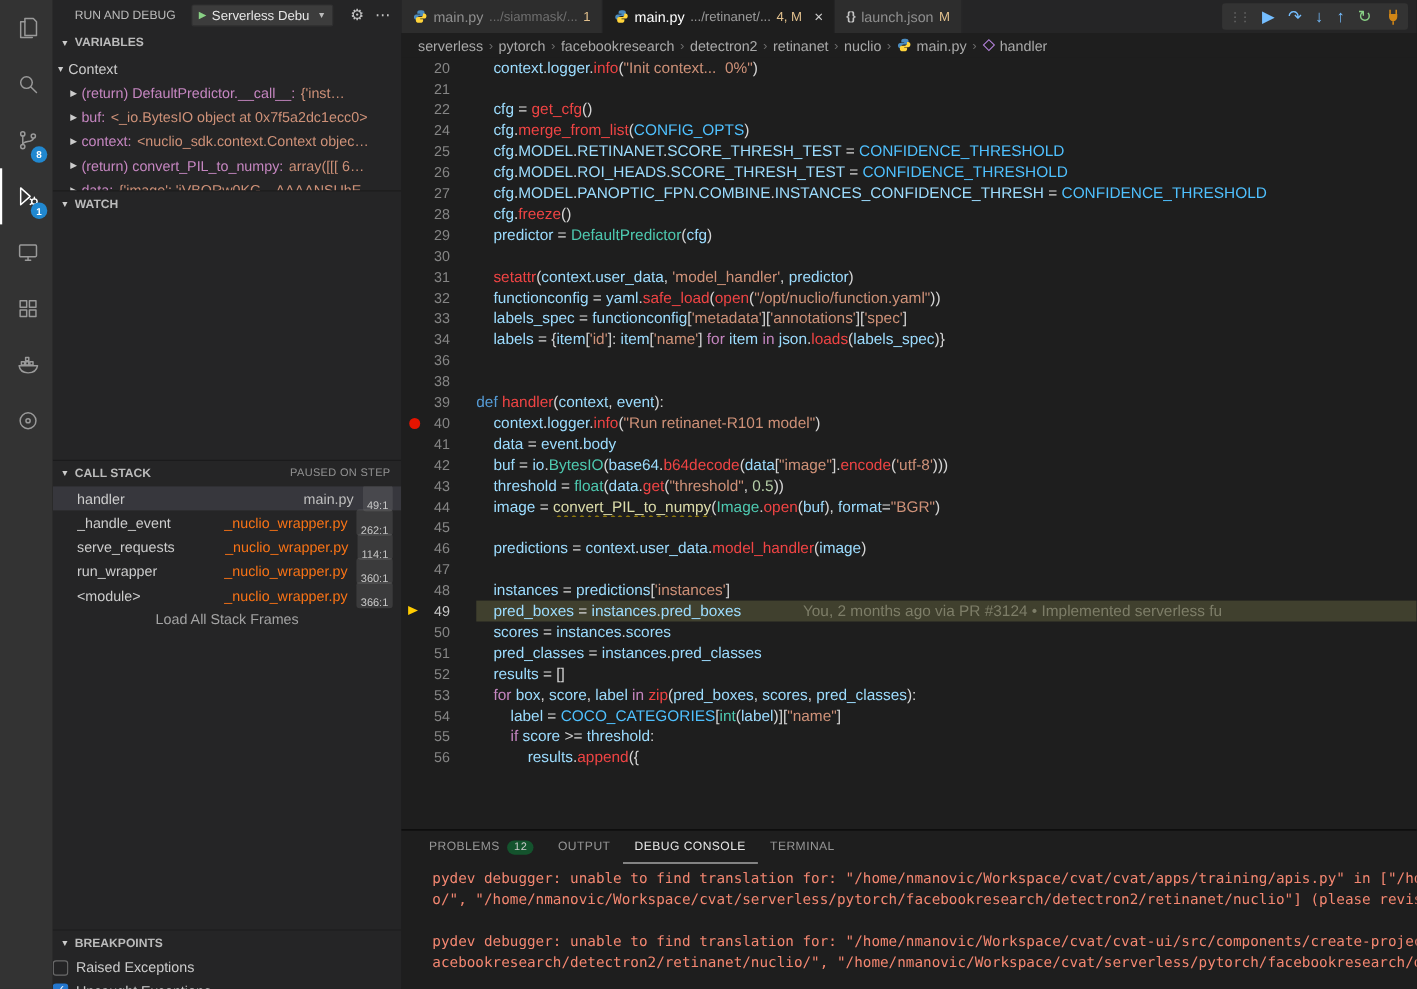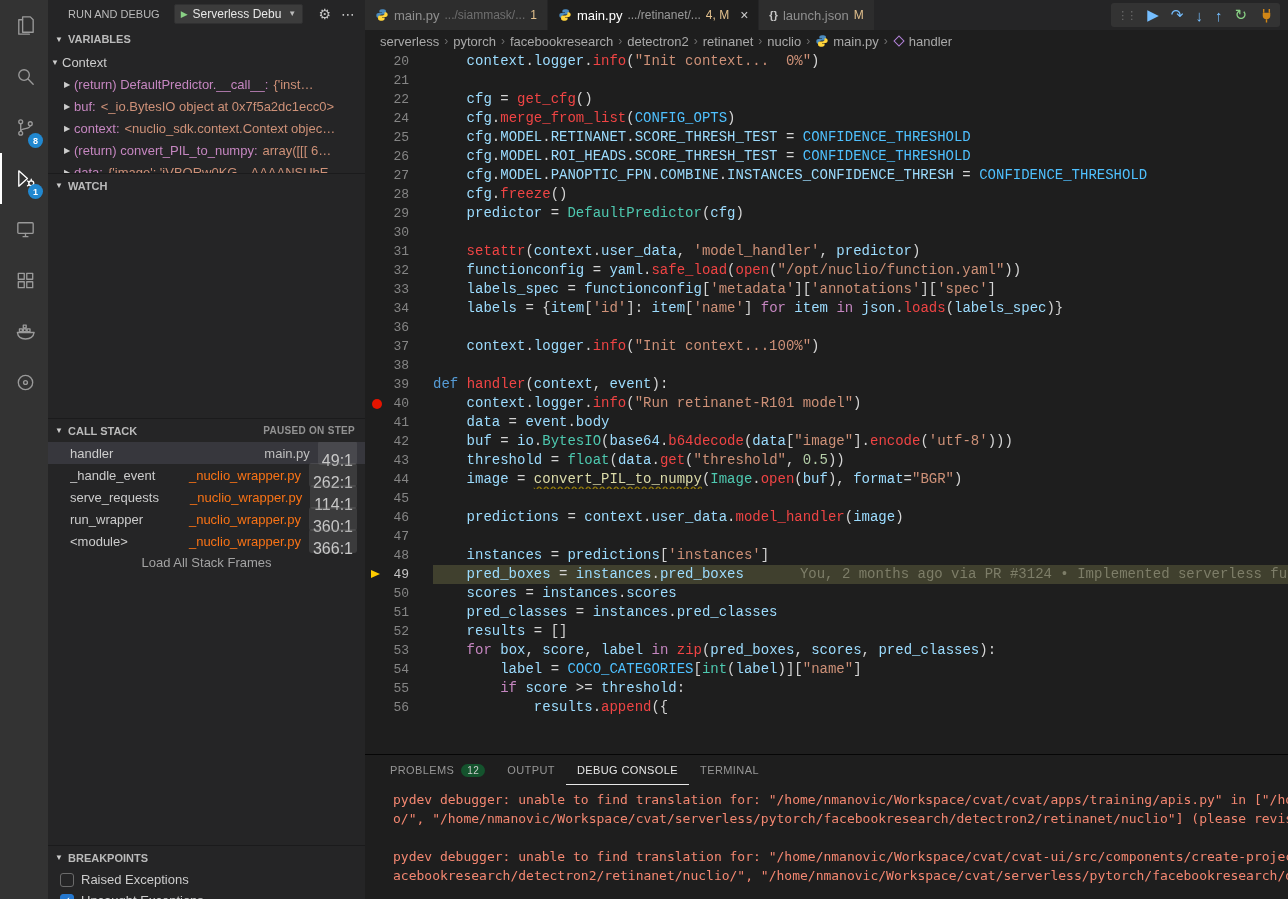--- a/index.html
+++ b/index.html
@@ -17,39 +17,39 @@
 
 .sidebar{width:317px;background:#252526;flex:none;display:flex;flex-direction:column;overflow:hidden}
 .sb-title{height:27px;display:flex;align-items:center;padding:0 10px 0 20px;gap:8px;flex:none}
 .sb-title-label{font-size:11px;color:#bbbbbb;white-space:nowrap}
 .launch-select{height:20px;background:#3c3c3c;border:1px solid #303031;border-radius:2px;display:flex;align-items:center;gap:5px;padding:0 6px;color:#e7e7e7;font-size:12px;margin-left:6px;cursor:pointer}
 .launch-play{color:#89d185;font-size:9px}
 .launch-chev{color:#bbbbbb;font-size:8px;margin-left:2px}
 .sb-actions{margin-left:auto;display:flex;gap:10px;color:#c5c5c5;font-size:14px}
 .sec{height:24px;display:flex;align-items:center;padding:0 10px 0 4px;font-size:11px;font-weight:700;color:#bbbbbb;gap:2px;flex:none;border-top:1px solid rgba(0,0,0,0.25);cursor:pointer}
 .sec .chev{font-size:8px;width:14px;text-align:center;color:#cccccc;font-weight:400}
-.paused{margin-left:auto;font-weight:700;font-size:10px;color:rgba(204,204,204,0.65);letter-spacing:.3px}
+.paused{margin-left:auto;font-weight:400;font-size:10px;color:rgba(204,204,204,0.65);letter-spacing:.3px}
 .vars{height:122px;overflow:hidden;flex:none}
 .vrow{height:22px;display:flex;align-items:center;white-space:nowrap;overflow:hidden;font-size:13px;cursor:pointer}
 .vrow .chev{width:14px;font-size:8px;color:#cccccc;text-align:center;flex:none}
 .vscope{color:#cccccc}
 .vname{color:#c586c0;margin-right:5px;flex:none}
 .vval{color:#ce9178;overflow:hidden}
 .watch-body{flex:0 0 221px}
 .cstack{height:132px;flex:none;overflow:hidden}
 .csrow{height:22px;display:flex;align-items:center;padding:0 8px 0 22px;gap:8px;font-size:13px;cursor:pointer}
 .csrow.sel{background:#37373d}
 .cs-fn{flex:1;color:#cccccc;white-space:nowrap;overflow:hidden}
 .cs-file{color:#f97316;white-space:nowrap}
 .csrow.sel .cs-file{color:#bfbfbf}
-.cs-loc{background:rgba(120,120,120,0.28);border-radius:3px;padding:12px 4px;font-size:16px;color:#c8c8c8;height:16px;line-height:16px;flex:none}
+.cs-loc{background:rgba(120,120,120,0.28);border-radius:3px;padding:12px 4px;font-size:10px;color:#c8c8c8;height:16px;line-height:16px;flex:none}
 .load-link{height:22px;line-height:22px;text-align:center;color:#a3a3a3;font-size:13px;cursor:pointer}
 .sb-spacer2{flex:0 0 271px}
 .bplist{flex:1;overflow:hidden}
-.bprow{height:21px;display:flex;align-items:center;gap:7px;padding-left:12px}
+.bprow{height:21px;display:flex;align-items:center;gap:7px;}
 .cb{width:14px;height:14px;border:1px solid #6b6b6b;border-radius:3px;background:transparent;flex:none;display:flex;align-items:center;justify-content:center;font-size:10px;color:#fff;cursor:pointer}
 .cb.on{background:#2477ce;border-color:#2477ce}
 
 
 .main{flex:1;display:flex;flex-direction:column;min-width:0;background:#1e1e1e}
 .tabbar{height:30px;background:#252526;display:flex;position:relative;flex:none}
 .tab{display:flex;align-items:center;gap:5px;padding:0 10px;background:#2d2d2d;color:#8f8f8f;border-right:1px solid #252526;font-size:13px;white-space:nowrap;cursor:pointer}
 .tab.active{background:#1e1e1e;color:#ffffff}
 .tab-desc{font-size:12px;color:#6f6f6f}
 .tab.active .tab-desc{color:#9b9b9b}
@@ -58,21 +58,21 @@
 .json-ico{color:#c5c5c5;font-size:11px;font-weight:700}
 .dbg-toolbar{position:absolute;right:8px;top:3px;display:flex;gap:12px;align-items:center;height:24px;padding:0 6px;font-size:15px;background:#333333;border-radius:3px}
 .dbg-drag{color:#6e6e6e;font-size:11px;letter-spacing:-2px;cursor:grab}
 .dbg-blue{color:#75beff;cursor:pointer}
 .dbg-green{color:#89d185;cursor:pointer}
 .crumbs{height:22px;display:flex;align-items:center;gap:4px;padding-left:15px;font-size:13px;color:#a9a9a9;background:#1e1e1e;flex:none;white-space:nowrap;overflow:hidden}
 .crumb{cursor:pointer}
 .crumb-sep{color:#6d6d6d;font-size:12px;margin:0 1px}
 .mth{width:8px;height:8px;border:1.5px solid #b180d7;transform:rotate(45deg);display:inline-block;margin:0 2px}
 
-.code{flex:1;overflow:hidden;background:#1e1e1e;font-family:Liberation Mono, monospace;font-size:14px}
+.code{flex:1;overflow:hidden;background:#1e1e1e;font-family:Liberation Sans, sans-serif;font-size:14px}
 .cl{display:flex;height:19px;line-height:19px;white-space:pre}
 .gut{width:68px;flex:none;position:relative;color:#858585;font-size:13px;text-align:right;padding-right:24px;cursor:pointer}
 .cl.cur .gut{color:#c6c6c6}
 .bp-dot{position:absolute;left:7px;top:5px;width:10px;height:10px;border-radius:50%;background:#e51400}
 .cur-arrow{position:absolute;left:6px;top:5px;width:0;height:0;border-left:9px solid #ffcc00;border-top:4.5px solid transparent;border-bottom:4.5px solid transparent}
 .ctext{flex:1;min-width:0;overflow:hidden;cursor:text}
 .cl.cur .ctext{background:rgba(222,222,120,0.18)}
 .blame{color:#7d7d68;margin-left:56px}
 .tp{color:#d4d4d4}.tv{color:#9cdcfe}.tf{color:#ef4444}.tk{color:#569cd6}.tc{color:#c586c0}
 .ts{color:#ce9178}.tn{color:#b5cea8}.tt{color:#4ec9b0}.tC{color:#4fc1ff}
@@ -335,21 +335,20 @@
         <div class="cl"><div class="gut">26</div><div class="ctext"><span class="tp">    </span><span class="tv">cfg</span><span class="tp">.</span><span class="tv">MODEL</span><span class="tp">.</span><span class="tv">ROI_HEADS</span><span class="tp">.</span><span class="tv">SCORE_THRESH_TEST</span><span class="tp"> = </span><span class="tC">CONFIDENCE_THRESHOLD</span></div></div>
         <div class="cl"><div class="gut">27</div><div class="ctext"><span class="tp">    </span><span class="tv">cfg</span><span class="tp">.</span><span class="tv">MODEL</span><span class="tp">.</span><span class="tv">PANOPTIC_FPN</span><span class="tp">.</span><span class="tv">COMBINE</span><span class="tp">.</span><span class="tv">INSTANCES_CONFIDENCE_THRESH</span><span class="tp"> = </span><span class="tC">CONFIDENCE_THRESHOLD</span></div></div>
         <div class="cl"><div class="gut">28</div><div class="ctext"><span class="tp">    </span><span class="tv">cfg</span><span class="tp">.</span><span class="tf">freeze</span><span class="tp">()</span></div></div>
         <div class="cl"><div class="gut">29</div><div class="ctext"><span class="tp">    </span><span class="tv">predictor</span><span class="tp"> = </span><span class="tt">DefaultPredictor</span><span class="tp">(</span><span class="tv">cfg</span><span class="tp">)</span></div></div>
         <div class="cl"><div class="gut">30</div><div class="ctext"></div></div>
         <div class="cl"><div class="gut">31</div><div class="ctext"><span class="tp">    </span><span class="tf">setattr</span><span class="tp">(</span><span class="tv">context</span><span class="tp">.</span><span class="tv">user_data</span><span class="tp">, </span><span class="ts">'model_handler'</span><span class="tp">, </span><span class="tv">predictor</span><span class="tp">)</span></div></div>
         <div class="cl"><div class="gut">32</div><div class="ctext"><span class="tp">    </span><span class="tv">functionconfig</span><span class="tp"> = </span><span class="tv">yaml</span><span class="tp">.</span><span class="tf">safe_load</span><span class="tp">(</span><span class="tf">open</span><span class="tp">(</span><span class="ts">"/opt/nuclio/function.yaml"</span><span class="tp">))</span></div></div>
         <div class="cl"><div class="gut">33</div><div class="ctext"><span class="tp">    </span><span class="tv">labels_spec</span><span class="tp"> = </span><span class="tv">functionconfig</span><span class="tp">[</span><span class="ts">'metadata'</span><span class="tp">][</span><span class="ts">'annotations'</span><span class="tp">][</span><span class="ts">'spec'</span><span class="tp">]</span></div></div>
         <div class="cl"><div class="gut">34</div><div class="ctext"><span class="tp">    </span><span class="tv">labels</span><span class="tp"> = {</span><span class="tv">item</span><span class="tp">[</span><span class="ts">'id'</span><span class="tp">]: </span><span class="tv">item</span><span class="tp">[</span><span class="ts">'name'</span><span class="tp">] </span><span class="tc">for</span><span class="tp"> </span><span class="tv">item</span><span class="tp"> </span><span class="tc">in</span><span class="tp"> </span><span class="tv">json</span><span class="tp">.</span><span class="tf">loads</span><span class="tp">(</span><span class="tv">labels_spec</span><span class="tp">)}</span></div></div>
         <div class="cl"><div class="gut">36</div><div class="ctext"></div></div>
-        <div class="cl"><div class="gut">37</div><div class="ctext"><span class="tp">    </span><span class="tv">context</span><span class="tp">.</span><span class="tv">logger</span><span class="tp">.</span><span class="tf">info</span><span class="tp">(</span><span class="ts">"Init context...100%"</span><span class="tp">)</span></div></div>
         <div class="cl"><div class="gut">38</div><div class="ctext"></div></div>
         <div class="cl"><div class="gut">39</div><div class="ctext"><span class="tk">def</span><span class="tp"> </span><span class="tf">handler</span><span class="tp">(</span><span class="tv">context</span><span class="tp">, </span><span class="tv">event</span><span class="tp">):</span></div></div>
         <div class="cl"><div class="gut"><div class="bp-dot"></div>40</div><div class="ctext"><span class="tp">    </span><span class="tv">context</span><span class="tp">.</span><span class="tv">logger</span><span class="tp">.</span><span class="tf">info</span><span class="tp">(</span><span class="ts">"Run retinanet-R101 model"</span><span class="tp">)</span></div></div>
         <div class="cl"><div class="gut">41</div><div class="ctext"><span class="tp">    </span><span class="tv">data</span><span class="tp"> = </span><span class="tv">event</span><span class="tp">.</span><span class="tv">body</span></div></div>
         <div class="cl"><div class="gut">42</div><div class="ctext"><span class="tp">    </span><span class="tv">buf</span><span class="tp"> = </span><span class="tv">io</span><span class="tp">.</span><span class="tt">BytesIO</span><span class="tp">(</span><span class="tv">base64</span><span class="tp">.</span><span class="tf">b64decode</span><span class="tp">(</span><span class="tv">data</span><span class="tp">[</span><span class="ts">"image"</span><span class="tp">].</span><span class="tf">encode</span><span class="tp">(</span><span class="ts">'utf-8'</span><span class="tp">)))</span></div></div>
         <div class="cl"><div class="gut">43</div><div class="ctext"><span class="tp">    </span><span class="tv">threshold</span><span class="tp"> = </span><span class="tt">float</span><span class="tp">(</span><span class="tv">data</span><span class="tp">.</span><span class="tf">get</span><span class="tp">(</span><span class="ts">"threshold"</span><span class="tp">, </span><span class="tn">0.5</span><span class="tp">))</span></div></div>
         <div class="cl"><div class="gut">44</div><div class="ctext"><span class="tp">    </span><span class="tv">image</span><span class="tp"> = </span><span class="tw">convert_PIL_to_numpy</span><span class="tp">(</span><span class="tt">Image</span><span class="tp">.</span><span class="tf">open</span><span class="tp">(</span><span class="tv">buf</span><span class="tp">), </span><span class="tv">format</span><span class="tp">=</span><span class="ts">"BGR"</span><span class="tp">)</span></div></div>
         <div class="cl"><div class="gut">45</div><div class="ctext"></div></div>
         <div class="cl"><div class="gut">46</div><div class="ctext"><span class="tp">    </span><span class="tv">predictions</span><span class="tp"> = </span><span class="tv">context</span><span class="tp">.</span><span class="tv">user_data</span><span class="tp">.</span><span class="tf">model_handler</span><span class="tp">(</span><span class="tv">image</span><span class="tp">)</span></div></div>
         <div class="cl"><div class="gut">47</div><div class="ctext"></div></div>

